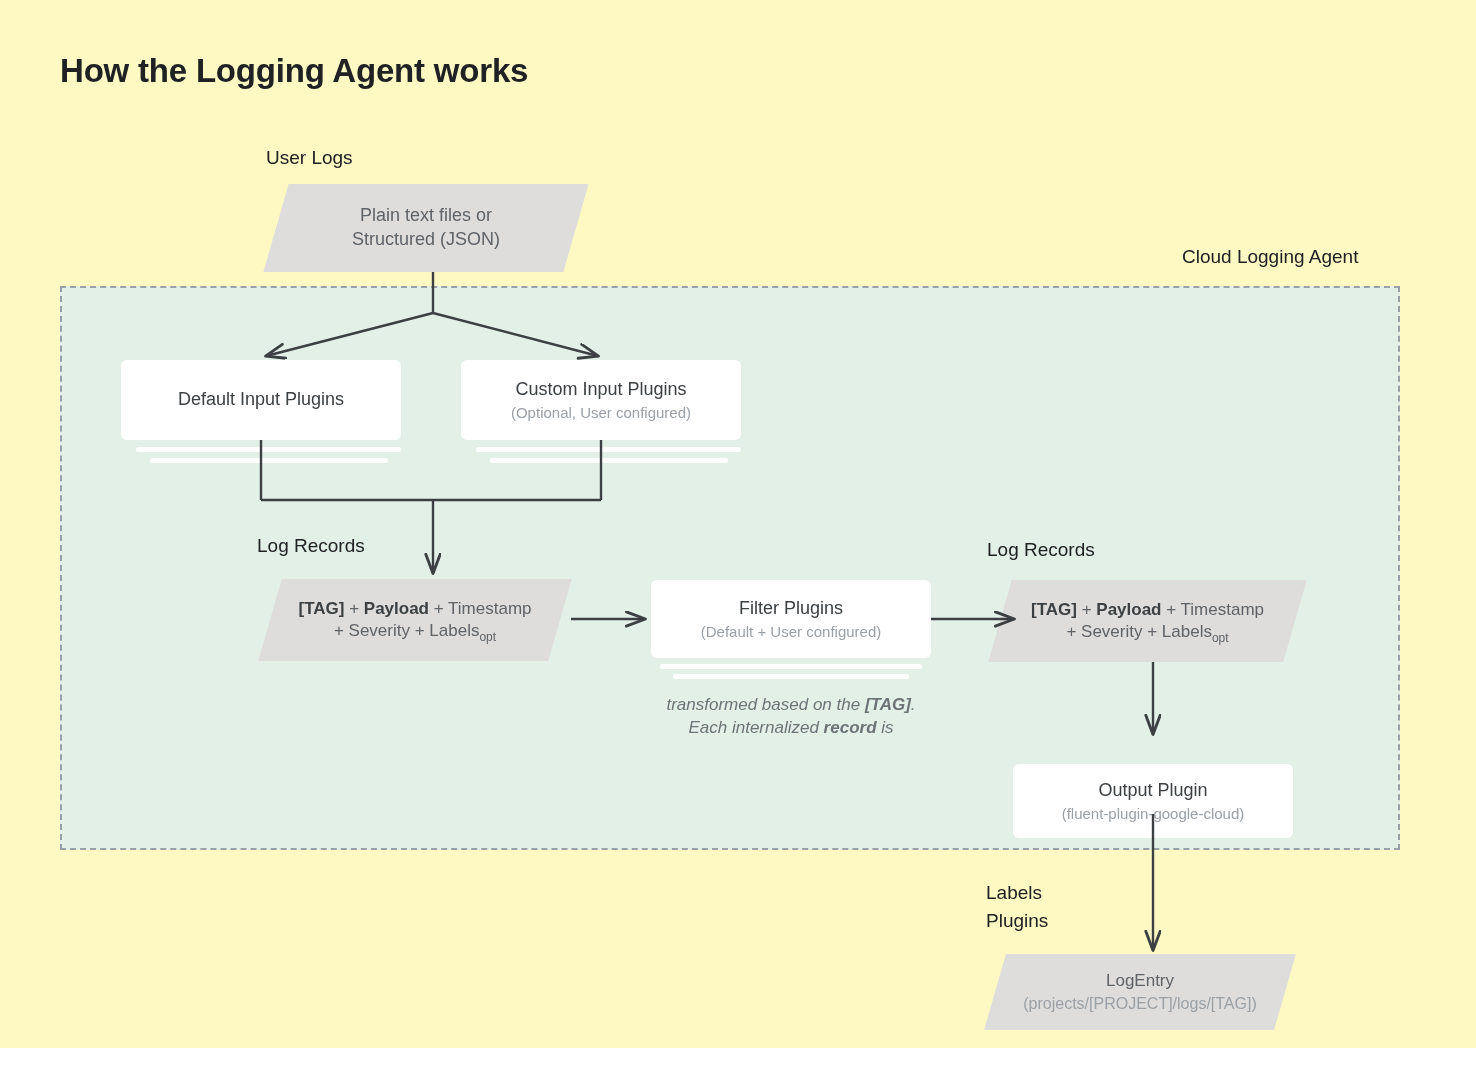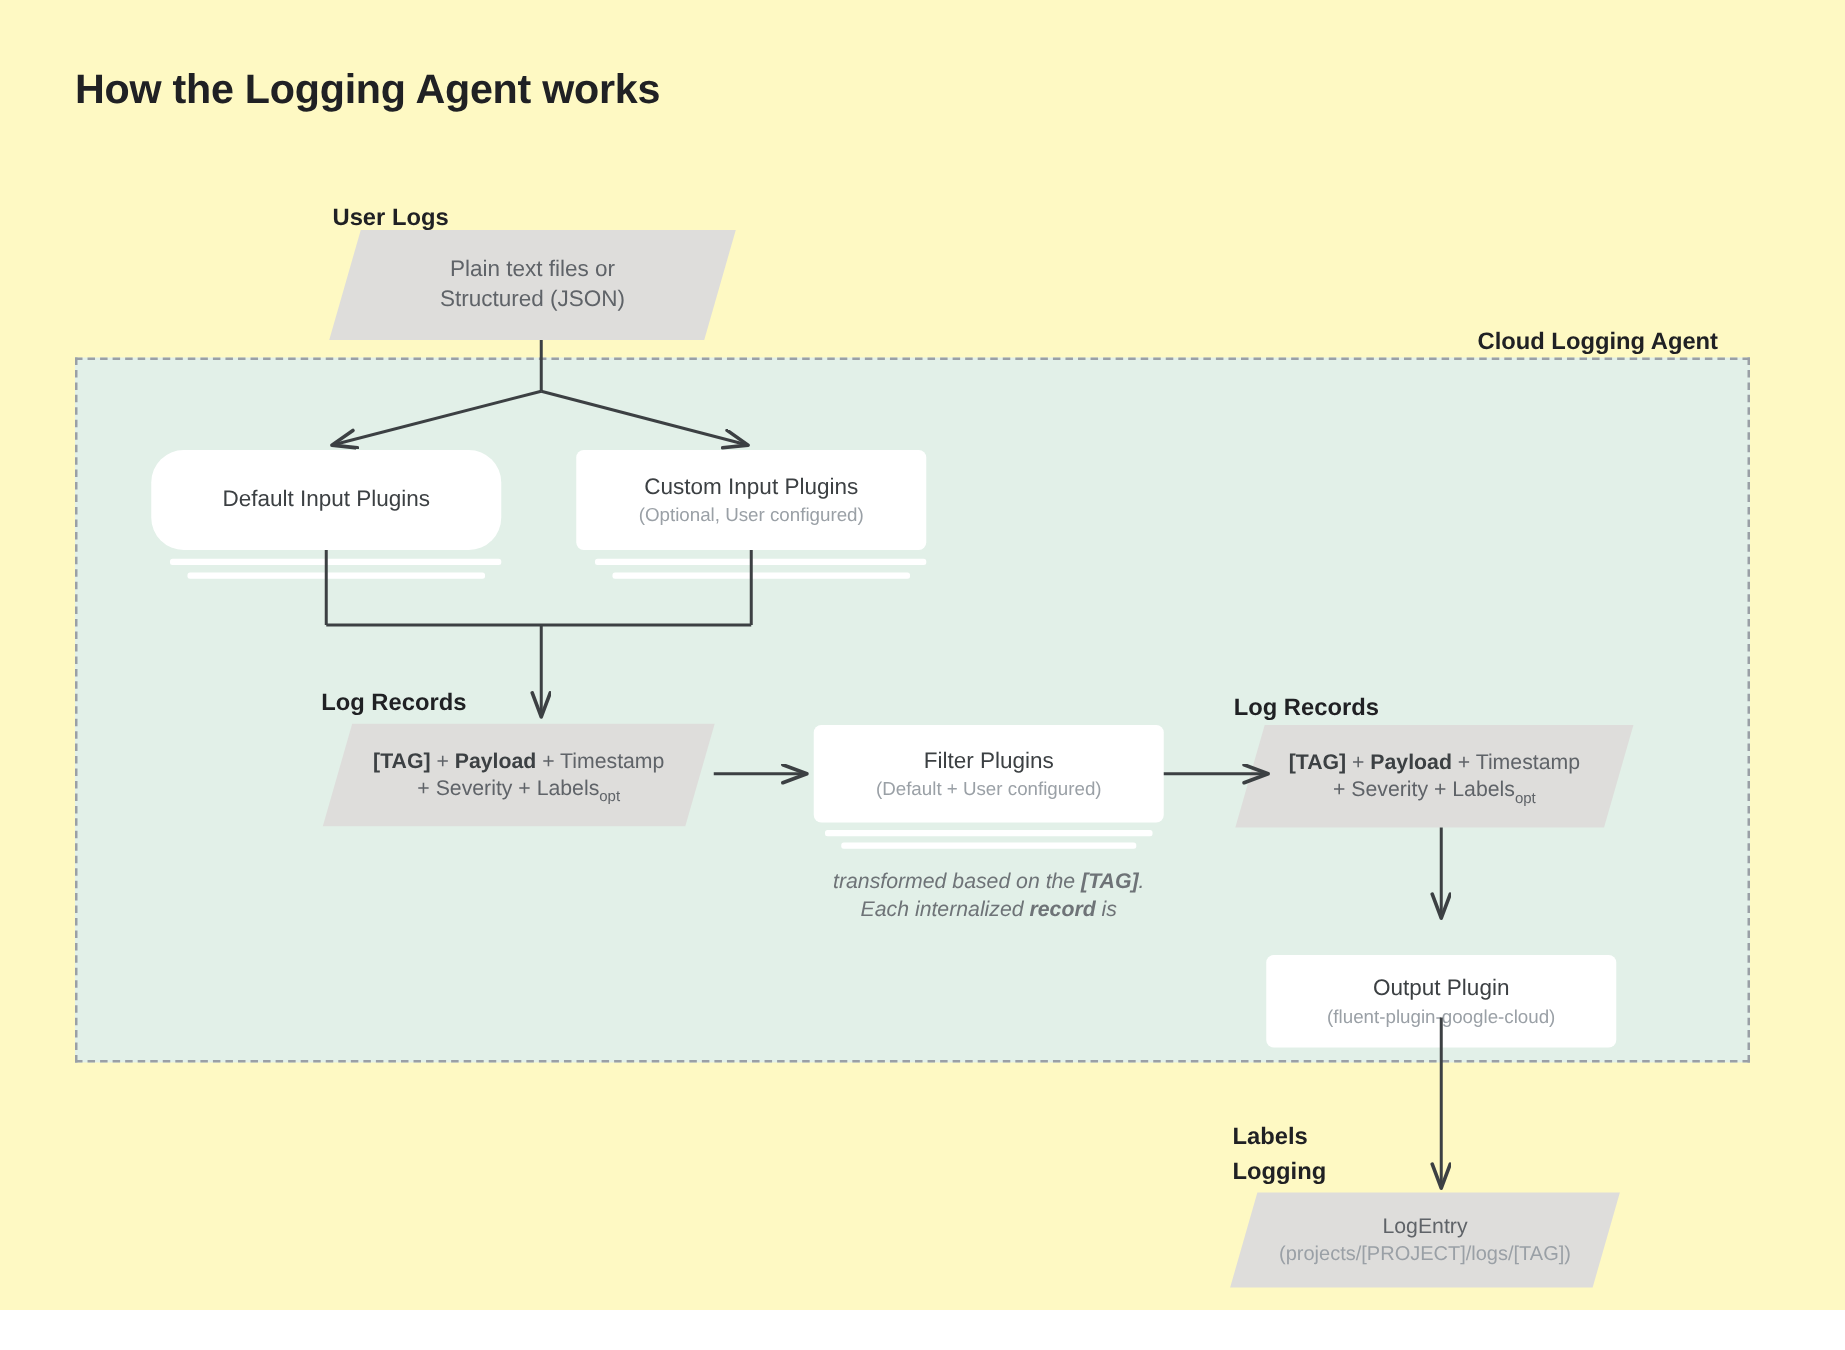--- a/index.html
+++ b/index.html
@@ -30,25 +30,24 @@
     font-weight: bold;
     color: #202124;
     letter-spacing: -0.2px;
     white-space: nowrap;
   }
 
   
   .section-label {
     position: absolute;
     font-size: 19px;
-    font-weight: bold;
+    font-weight: normal;
     color: #202124;
     white-space: nowrap;
     line-height: 1.45;
-    margin-top: 17px;
   }
   #label-user-logs   { left: 266px; top: 144px; }
   #label-agent       { left: 1182px; top: 243px; }
   #label-logrec-1    { left: 257px; top: 532px; }
   #label-logrec-2    { left: 987px; top: 536px; }
   #label-cloud-log   { left: 986px; top: 879px; }
 
   
   #agent-container {
     position: absolute;
@@ -136,21 +135,21 @@
 
   
   .stack-bar {
     position: absolute;
     background: #ffffff;
     height: 5px;
     border-radius: 2px;
     z-index: 2;
   }
 
-  #box-default-input { left: 121px; top: 360px; width: 280px; height: 80px; border-radius: 26px; }
+  #box-default-input { left: 121px; top: 360px; width: 280px; height: 80px; }
   #box-custom-input  { left: 461px; top: 360px; width: 280px; height: 80px; }
   #box-filter        { left: 651px; top: 580px; width: 280px; height: 78px; }
   #box-output        { left: 1013px; top: 740px; width: 280px; height: 74px; margin-top: 24px; }
 
   
   #note-transform {
     position: absolute;
     left: 611px;
     top: 693px;
     width: 360px;
@@ -179,21 +178,21 @@
   <div id="page-title">How the Logging Agent works</div>
 
   <div id="agent-container"></div>
 
   <div class="section-label" id="label-user-logs">User Logs</div>
   <div class="section-label" id="label-agent">Cloud Logging Agent</div>
   <div class="section-label" id="label-logrec-1">Log Records</div>
   <div class="section-label" id="label-logrec-2">Log Records</div>
   <div class="section-label" id="label-cloud-log">
     <span>Labels</span><br>
-    <span>Logging</span>
+    <span>Plugins</span>
   </div>
 
   <div class="parallelogram" id="pg-user-logs">
     <div class="pg-text">
       <span class="pg-line">Plain text files or</span>
       <span class="pg-line">Structured (JSON)</span>
     </div>
   </div>
 
   <div class="stack-bar" style="left:136px; top:447px; width:265px;"></div>

